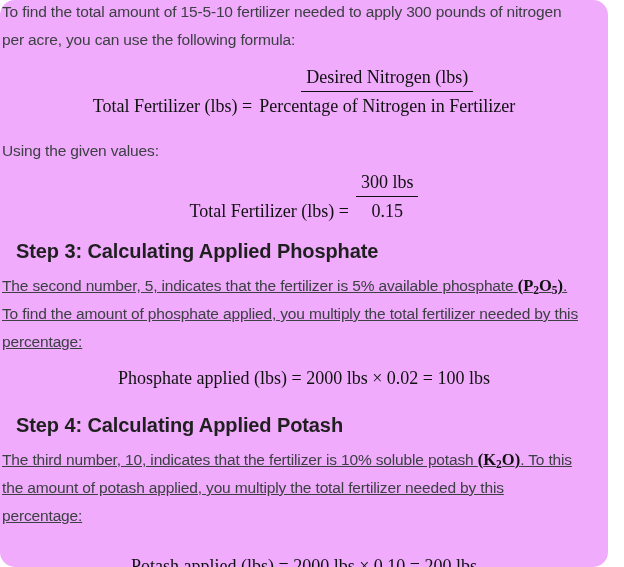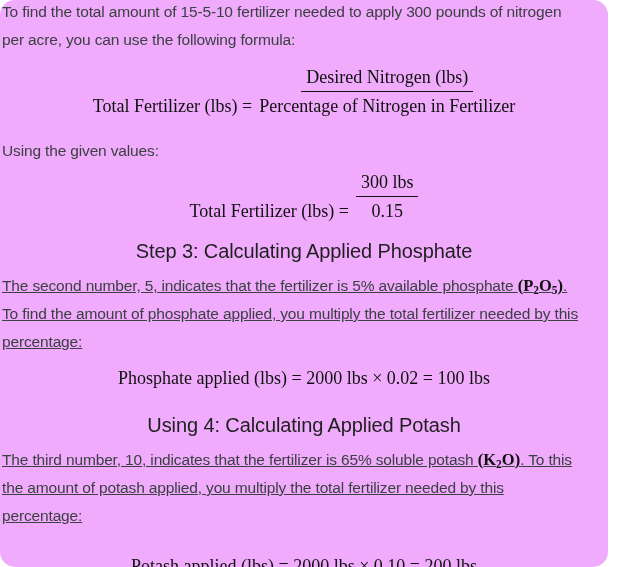--- a/index.html
+++ b/index.html
@@ -17,28 +17,27 @@
     margin: 0;
     padding-left: 2px;
     font-size: 15.5px;
     line-height: 28px;
     letter-spacing: -0.15px;
   }
   .para-intro { margin-top: -2px; }
   .line { display: block; white-space: nowrap; }
   .step-heading {
     margin: 0;
-    padding-left: 0;
+    padding-left: 16px;
     font-size: 20px;
     line-height: 26px;
-    font-weight: 400;
+    font-weight: 700;
     color: #1f1f1f;
     letter-spacing: -0.1px;
     white-space: nowrap;
-    text-align: center;
   }
   .heading-step3 { margin-top: 16px; }
   .heading-step4 { margin-top: 22px; }
   .para-after-heading { margin-top: 8px; text-decoration: underline; }
   .equation {
     display: flex;
     justify-content: center;
     align-items: flex-end;
     font-family: "Liberation Serif", serif;
     font-size: 18px;
@@ -110,23 +109,23 @@
   <h2 class="step-heading heading-step3">Step 3: Calculating Applied Phosphate</h2>
 
   <p class="body-para para-after-heading">
       <span class="line"><span>The second number, 5, indicates that the fertilizer is 5% available phosphate </span><span class="chem"><span>(</span><span>P</span><sub>2</sub><span>O</span><sub>5</sub><span>)</span></span><span>.</span></span>
       <span class="line">To find the amount of phosphate applied, you multiply the total fertilizer needed by this</span>
       <span class="line">percentage:</span>
     </p>
 
   <div class="equation eq-inline">Phosphate applied (lbs) = 2000 lbs × 0.02 = 100 lbs</div>
 
-  <h2 class="step-heading heading-step4">Using 4: Calculating Applied Potash</h2>
+  <h2 class="step-heading heading-step4">Step 4: Calculating Applied Potash</h2>
 
   <p class="body-para para-after-heading">
-      <span class="line"><span>The third number, 10, indicates that the fertilizer is 65% soluble potash </span><span class="chem"><span>(</span><span>K</span><sub>2</sub><span>O</span><sub></sub><span>)</span></span><span>. To this</span></span>
+      <span class="line"><span>The third number, 10, indicates that the fertilizer is 10% soluble potash </span><span class="chem"><span>(</span><span>K</span><sub>2</sub><span>O</span><sub></sub><span>)</span></span><span>. To this</span></span>
       <span class="line">the amount of potash applied, you multiply the total fertilizer needed by this</span>
       <span class="line">percentage:</span>
     </p>
 
   <div class="equation eq-inline eq-inline-potash">Potash applied (lbs) = 2000 lbs × 0.10 = 200 lbs</div>
 
 </div>
 
 </body></html>

